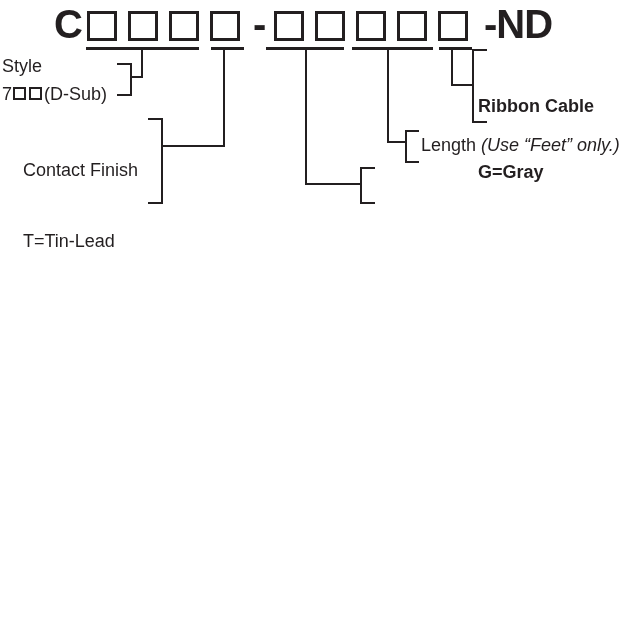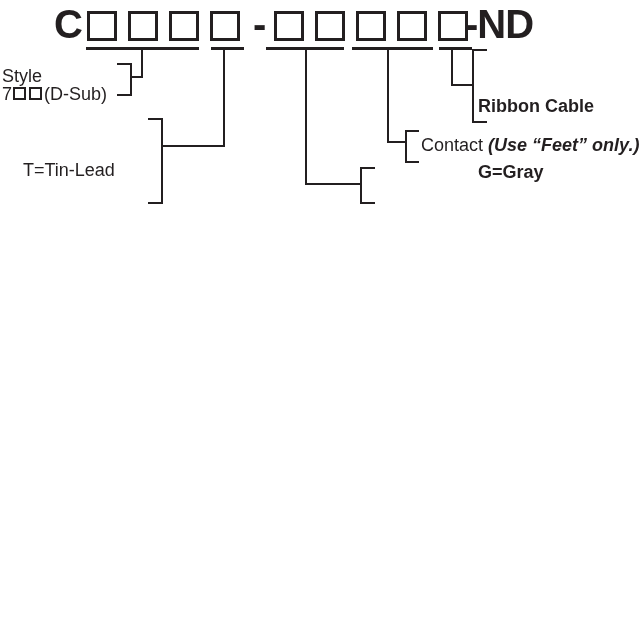--- a/index.html
+++ b/index.html
@@ -18,21 +18,21 @@
     line-height:40px; letter-spacing:-1px; white-space:pre;
   }
   .pn-group { position:absolute; top:11px; display:flex; gap:11px; }
   .pn-box {
     display:inline-block; width:30px; height:30px; box-sizing:border-box;
     border:3px solid #231f20; background:#ffffff;
   }
   
   .callout { position:absolute; font-size:18px; line-height:22px; white-space:pre; }
   .cf-block { line-height:23.5px; }
-  .note { font-weight:bold; font-style:italic; }
+  .note { font-weight:normal; font-style:italic; }
   .mini-box {
     display:inline-block; width:13px; height:13px; box-sizing:border-box;
     border:2px solid #231f20; background:#ffffff; margin:0 2px 0 1px;
   }
 </style>
 </head>
 <body>
 
 <div class="canvas">
 
@@ -44,21 +44,21 @@
       <span class="pn-box"></span>
     </div>
   <div class="pn-text" style="left:253px;">-</div>
   <div class="pn-group" style="left:274px;">
       <span class="pn-box"></span>
       <span class="pn-box"></span>
       <span class="pn-box"></span>
       <span class="pn-box"></span>
       <span class="pn-box"></span>
     </div>
-  <div class="pn-text" style="left:465px;">-ND</div>
+  <div class="pn-text" style="left:484px;">-ND</div>
 
   <div class="ln u3" style="left:86px;  top:47px; width:113px;"></div>
   <div class="ln u3" style="left:211px; top:47px; width:33px;"></div>
   <div class="ln u3" style="left:266px; top:47px; width:78px;"></div>
   <div class="ln u3" style="left:352px; top:47px; width:81px;"></div>
   <div class="ln u3" style="left:439px; top:47px; width:33px;"></div>
 
   <div>
     <div class="ln v2" style="left:141px; top:50px; height:28px;"></div>
     <div class="ln h2" style="left:130px; top:76px; width:13px;"></div>
@@ -92,28 +92,29 @@
   </div>
 
   <div>
     <div class="ln v2" style="left:451px; top:50px; height:36px;"></div>
     <div class="ln h2" style="left:451px; top:84px; width:23px;"></div>
     <div class="ln v2" style="left:472px; top:49px; height:74px;"></div>
     <div class="ln h2" style="left:472px; top:49px;  width:15px;"></div>
     <div class="ln h2" style="left:472px; top:121px; width:15px;"></div>
   </div>
 
-  <div class="callout" style="left:2px; top:65px;">Style</div>
+  <div class="callout" style="left:2px; top:55px;">Style</div>
   <div class="callout" style="left:2px; top:83px;"><span>7</span><span><span class="mini-box"></span><span class="mini-box"></span></span><span>(D-Sub)</span></div>
 
   <div class="callout cf-block" style="left:23px; top:112px;">
+    <div>Contact Finish</div>
     <div>T=Tin-Lead</div>
   </div>
 
 
-  <div class="callout" style="left:421px; top:134px;"><span>Contact </span><span class="note">(Use “Feet” only.)</span></div>
+  <div class="callout" style="left:421px; top:134px;"><span>Length </span><span class="note">(Use “Feet” only.)</span></div>
 
   <div class="callout" style="left:478px; top:51px;font-weight:bold;">
     <div>Ribbon Cable</div>
     <div>G=Gray</div>
   </div>
 
 </div>
 
 </body></html>

